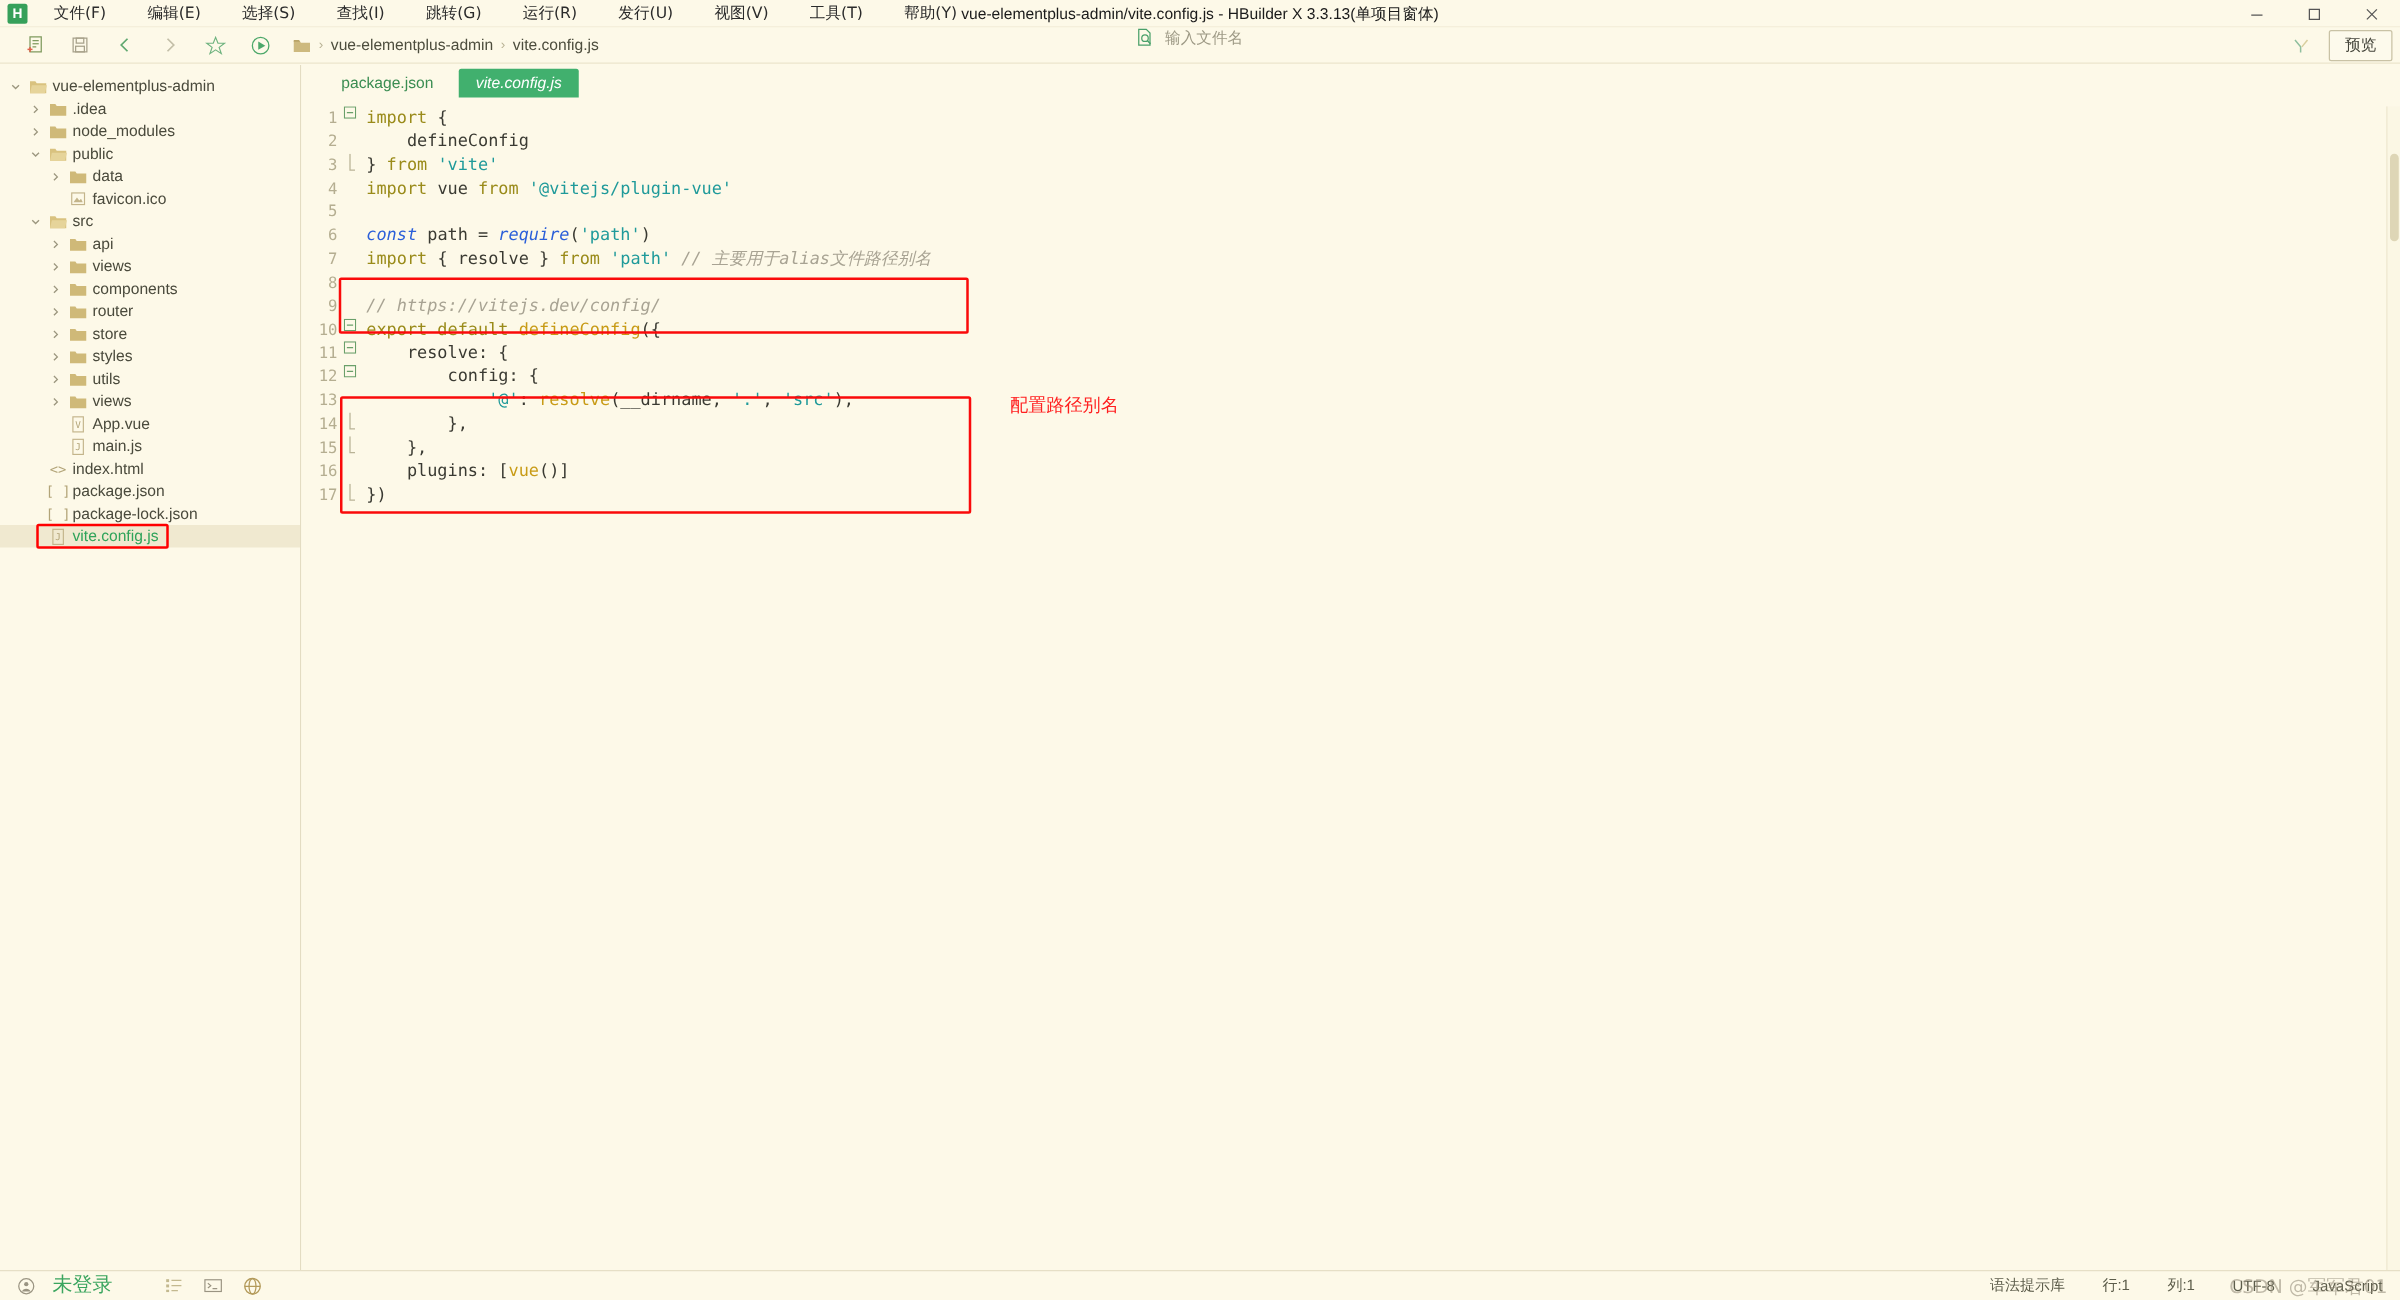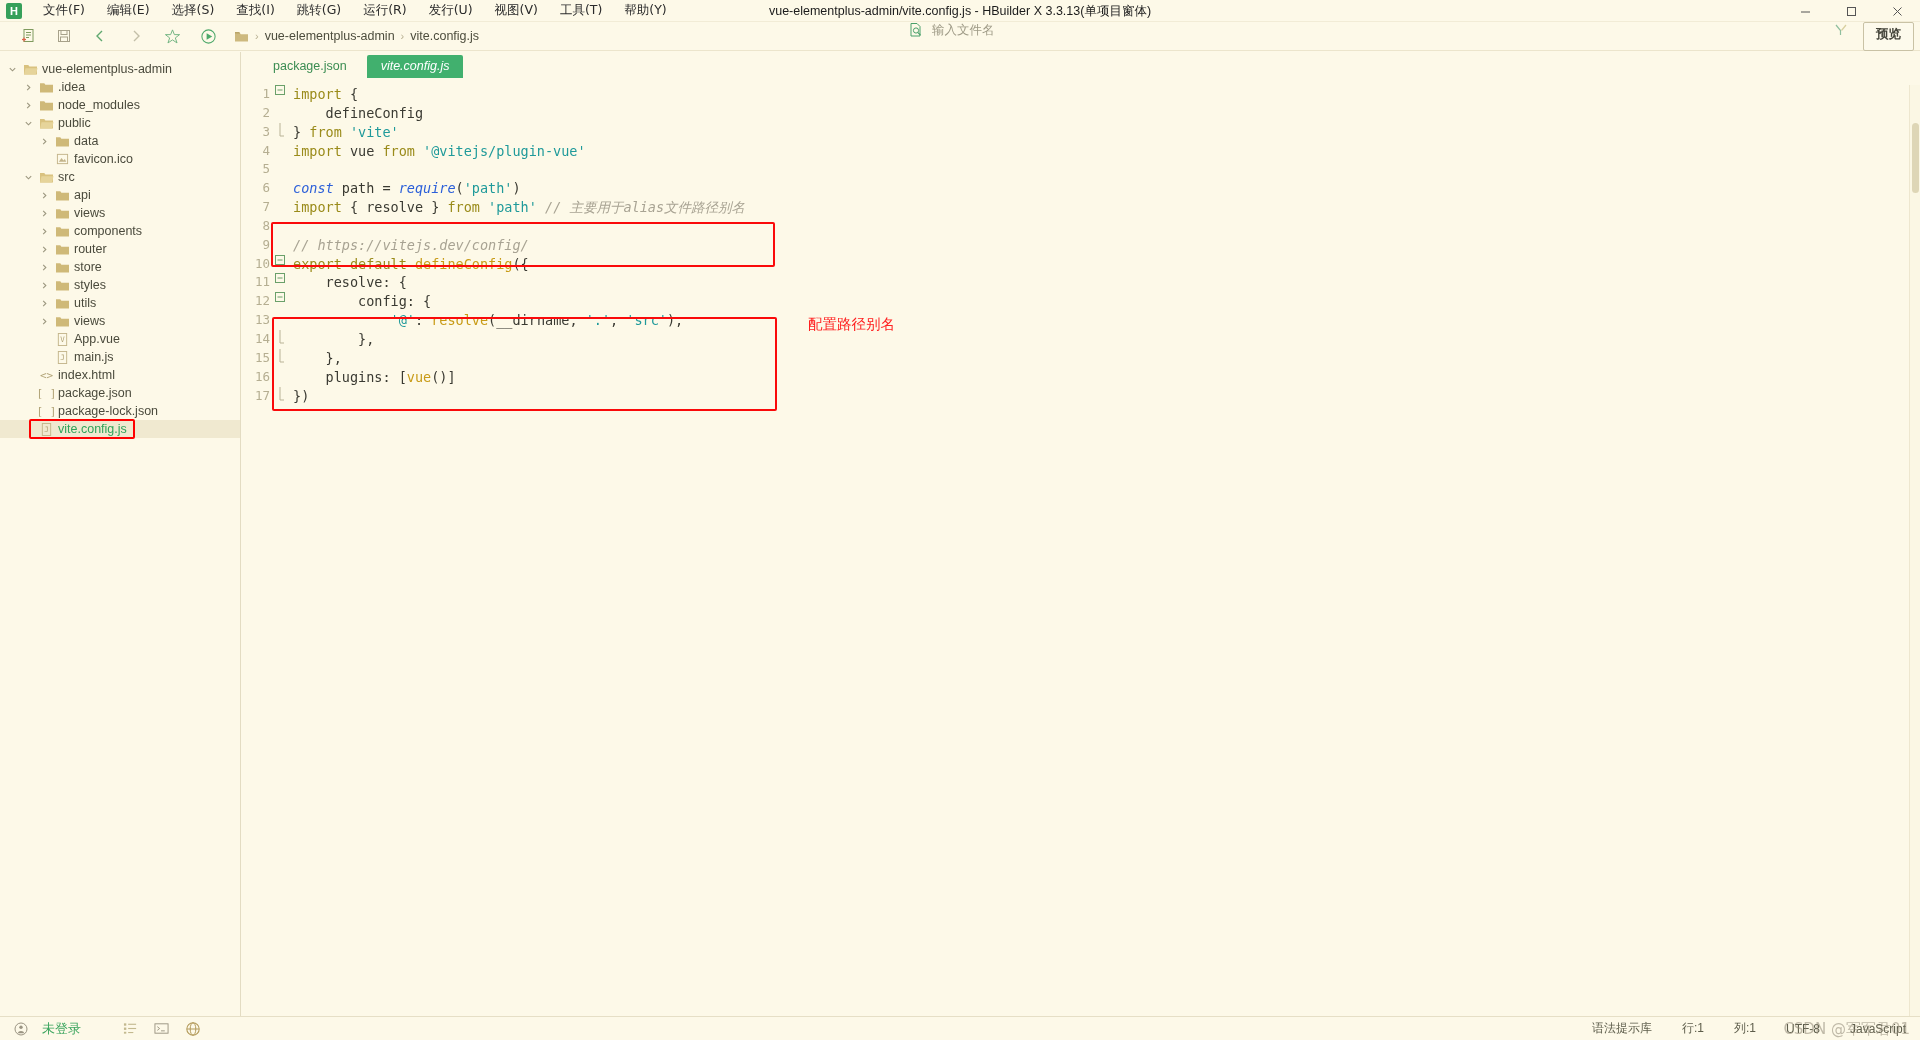--- a/index.html
+++ b/index.html
@@ -19,21 +19,21 @@
     position: relative;
     border-bottom: 1px solid #f2ecd6;
   }
   .app-logo {
     width: 16px; height: 16px; margin-left: 6px; margin-right: 10px;
     background: #36a05a; color: #fff;
     font-size: 11px; font-weight: bold; line-height: 16px; text-align: center;
     border-radius: 2px;
     font-family: "Liberation Sans", sans-serif;
   }
-  .menubar { display: flex; align-items: center; gap: 0px; }
+  .menubar { display: flex; align-items: center; gap: 11px; }
   .menu-item {
     font-size: 12.5px; color: #2b2b2b; padding: 2px 11px;
     white-space: nowrap;
     font-family: "DejaVu Sans", sans-serif;
   }
   .window-title {
     position: absolute; left: 0; right: 0; top: 0; height: 38px;
     line-height: 22px; text-align: center;
     font-size: 12.5px; color: #1b1b1b;
     pointer-events: none;
@@ -67,21 +67,21 @@
   }
   .bc-sep { color: #b8b193; font-size: 11px; }
   .bc-text { color: #4d4d3d; }
   .filename-search {
     position: absolute; left: 908px; top: 0; height: 29px;
     display: flex; align-items: flex-start; gap: 8px;
   }
   .fs-placeholder { font-size: 12.5px; color: #9e9a86; }
   .toolbar-right {
     position: absolute; right: 6px; top: 0; height: 29px;
-    display: flex; gap: 14px; font-weight: bold;
+    display: flex; align-items: center; gap: 14px;
   }
   .preview-btn {
     border: 1px solid #c9c2a5; border-radius: 2px;
     padding: 3px 12px; font-size: 12.5px; color: #44443a;
     background: #fdfaec;
   }
 
   
   .main {
     position: absolute; top: 52px; left: 0; right: 0; bottom: 24px;
@@ -179,21 +179,21 @@
   }
 
   
   .statusbar {
     position: absolute; left: 0; right: 0; bottom: 0; height: 24px;
     background: #fdf9e8; border-top: 1px solid #e6dfc6;
     display: flex; align-items: center;
     font-size: 12px; color: #5d5d4b;
   }
   .sb-left { display: flex; align-items: center; gap: 14px; padding-left: 14px; }
-  .sb-login { color: #3ba55f; font-size: 13px; }
+  .sb-login { color: #3ba55f; font-size: 16px; }
   .sb-icons { display: flex; align-items: center; gap: 16px; margin-left: 28px; }
   .sb-right {
     position: absolute; right: 14px; display: flex; align-items: center; gap: 30px;
   }
   .sb-item { white-space: nowrap; }
   .watermark {
     position: absolute; right: 10px; bottom: 1px;
     font-size: 15px; color: #8f8775; opacity: .55;
     font-family: "DejaVu Sans", sans-serif; white-space: nowrap;
   }

